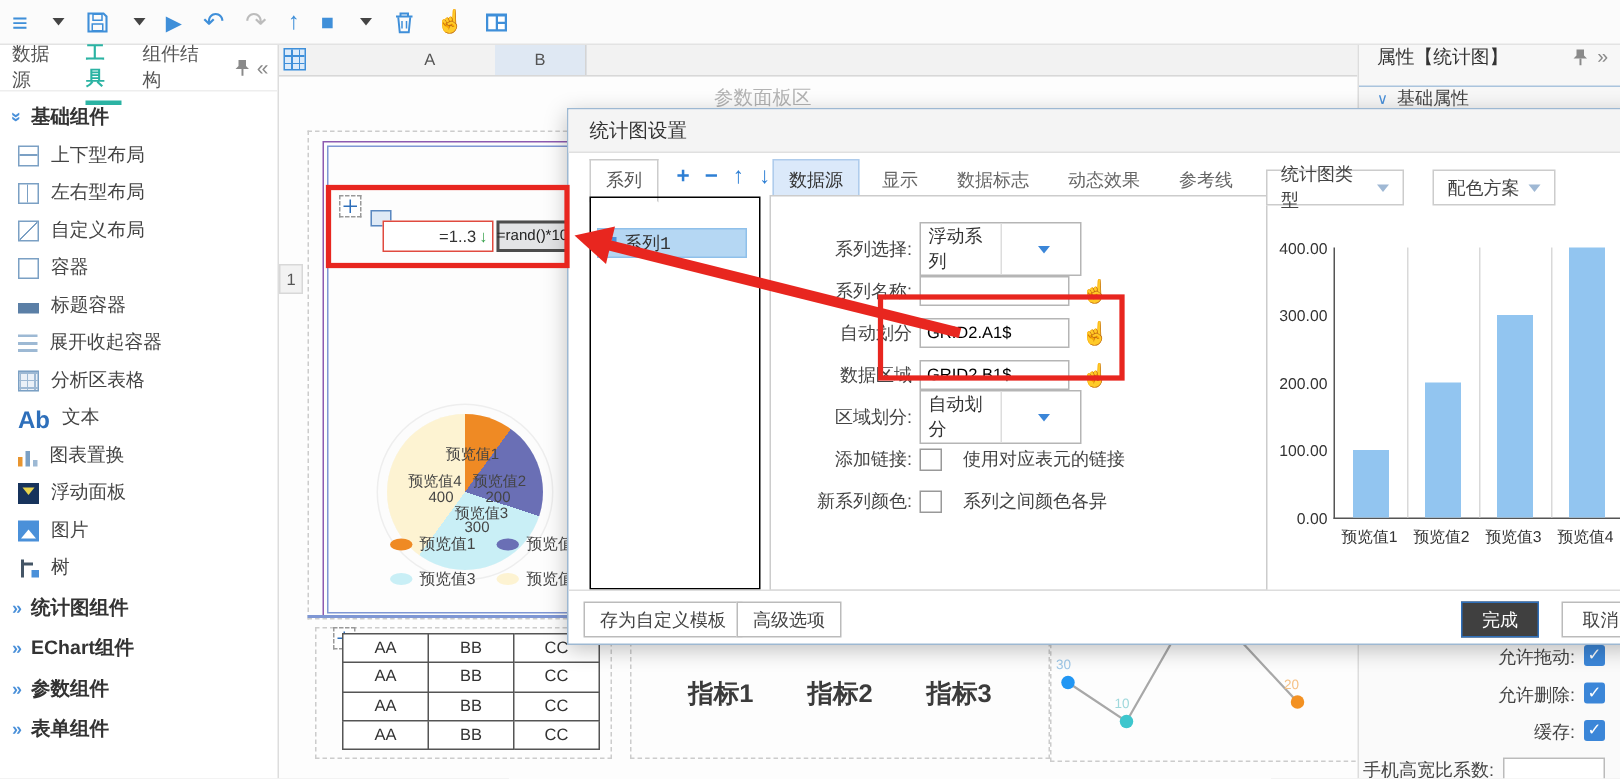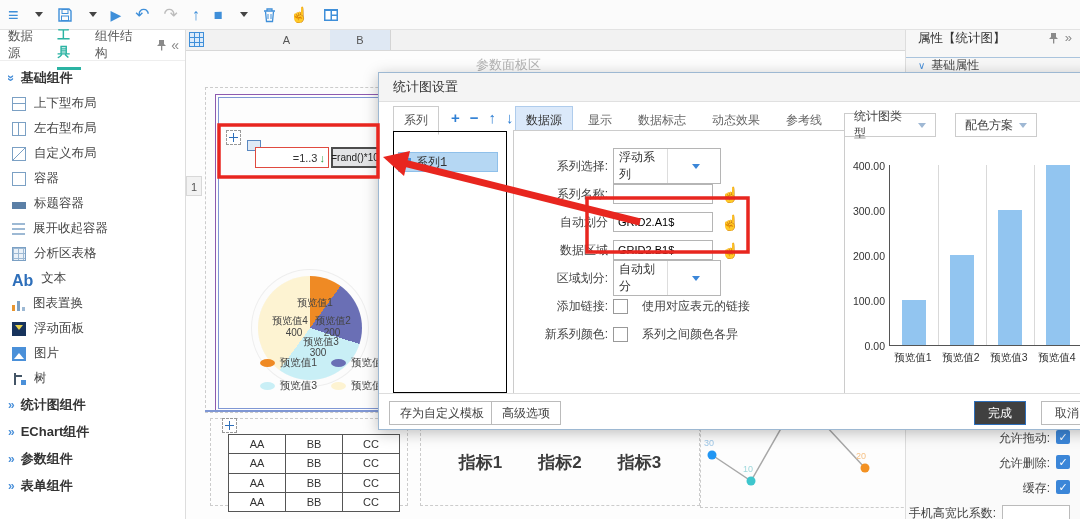--- a/index.html
+++ b/index.html
@@ -63,21 +63,21 @@
   .movecross:after{left:2px;top:6px;width:9px;height:1px;}
   .cell1{left:69px;top:117px;width:74px;height:21px;background:#fff;border:1.5px solid #e04a3f;box-sizing:border-box;
          font-size:11px;color:#333;display:flex;align-items:center;justify-content:flex-end;padding-right:3px;gap:2px;}
   .cell2{left:145px;top:117px;width:48px;height:21px;background:#e3e4e6;border:2px solid #4d4d4d;box-sizing:border-box;
          font-size:10px;color:#222;display:flex;align-items:center;justify-content:center;}
   .pie{left:72px;top:246px;width:104px;height:104px;border-radius:50%;box-shadow:0 0 0 6px #fcfcfc,0 0 0 7px #eee;}
   .pie-lab{position:absolute;font-size:10px;color:#444;transform:translate(-50%,-50%);white-space:nowrap;}
   .legend{left:58px;top:326px;width:160px;display:flex;flex-wrap:wrap;row-gap:9px;column-gap:14px;justify-content:center;}
   .leg-it{display:flex;align-items:center;gap:5px;font-size:10.5px;color:#444;}
   .leg-sw{width:15px;height:8px;border-radius:50%;}
-  .canv-table{left:42px;top:404px;width:172px;height:78px;border:1.5px solid #444;border-collapse:collapse;background:#fff;}
+  .canv-table{left:42px;top:392px;width:172px;height:78px;border:1.5px solid #444;border-collapse:collapse;background:#fff;}
   .canv-table td{border:1px solid #555;font-size:11px;color:#333;text-align:center;width:33.3%;}
   .metrics{left:234px;top:388px;width:278px;height:86px;display:flex;align-items:center;justify-content:center;gap:36px;
            font-size:17px;font-weight:bold;color:#3b3b3b;}
   .linebox{left:514px;top:384px;width:252px;height:92px;}
 
   
   .props-top{left:905px;top:30px;width:175px;height:42px;background:#f7f7f7;border-left:1px solid #ddd;box-sizing:border-box;z-index:2;}
   .props-title{display:flex;align-items:flex-start;height:27px;padding:0 8px 0 12px;color:#333;font-size:12.5px;}
   .props-sec{display:flex;align-items:center;gap:6px;height:15px;padding-left:12px;border-top:1px solid #aac4dd;color:#444;font-size:12px;}
   .props-bottom{left:905px;top:430px;width:175px;height:89px;background:#fafafa;border-left:1px solid #ddd;box-sizing:border-box;z-index:2;}

